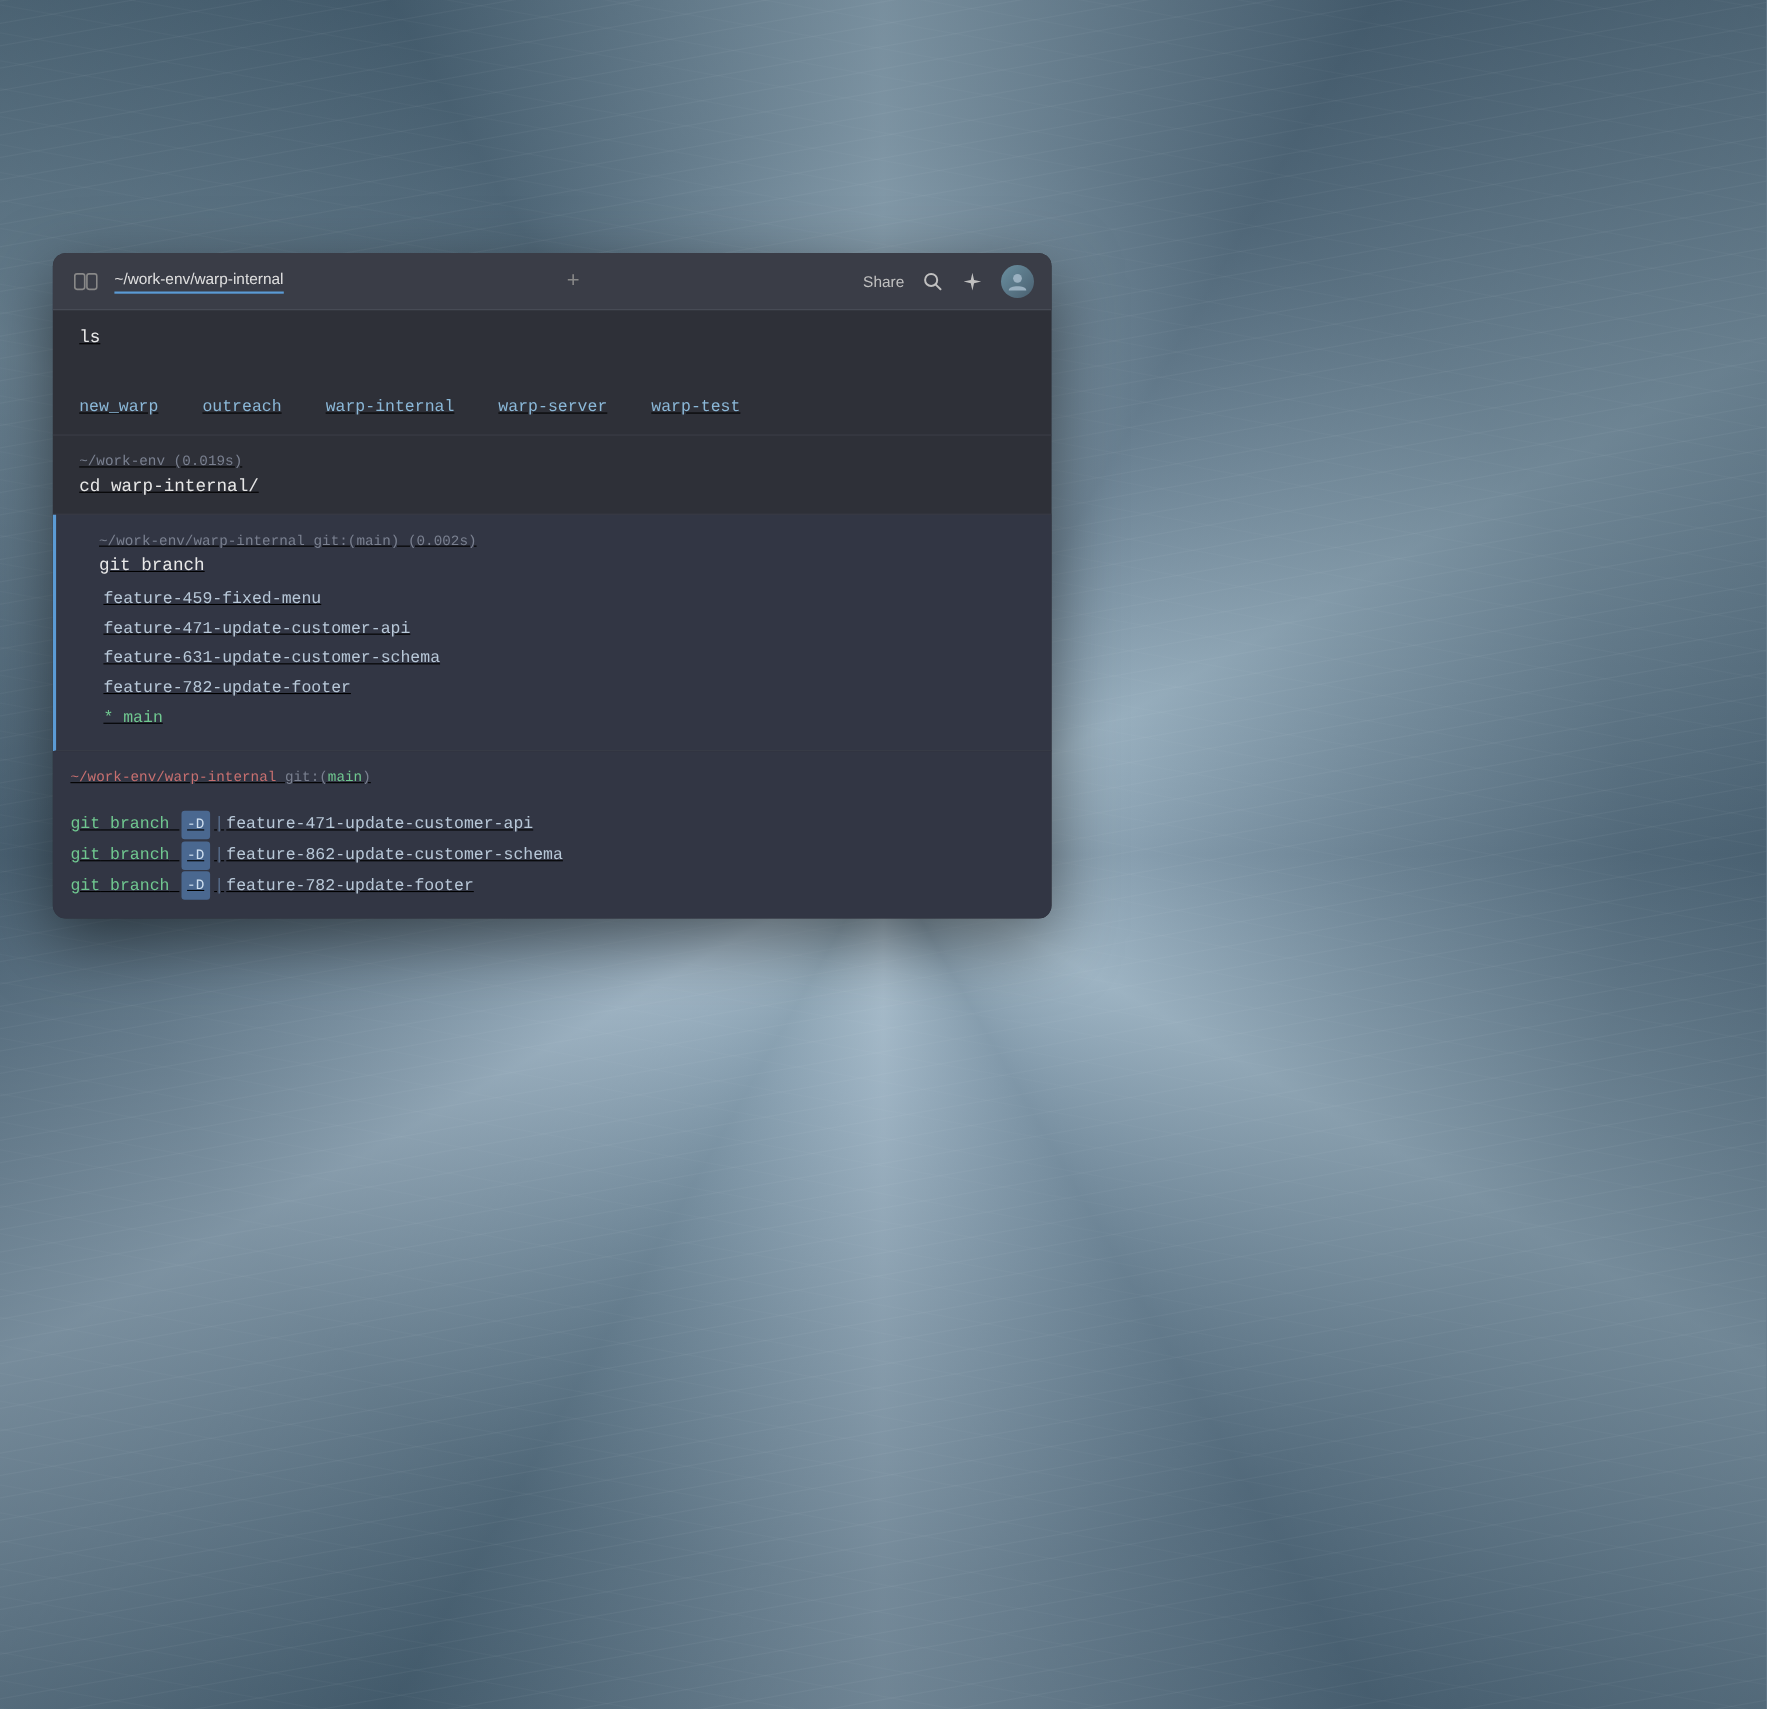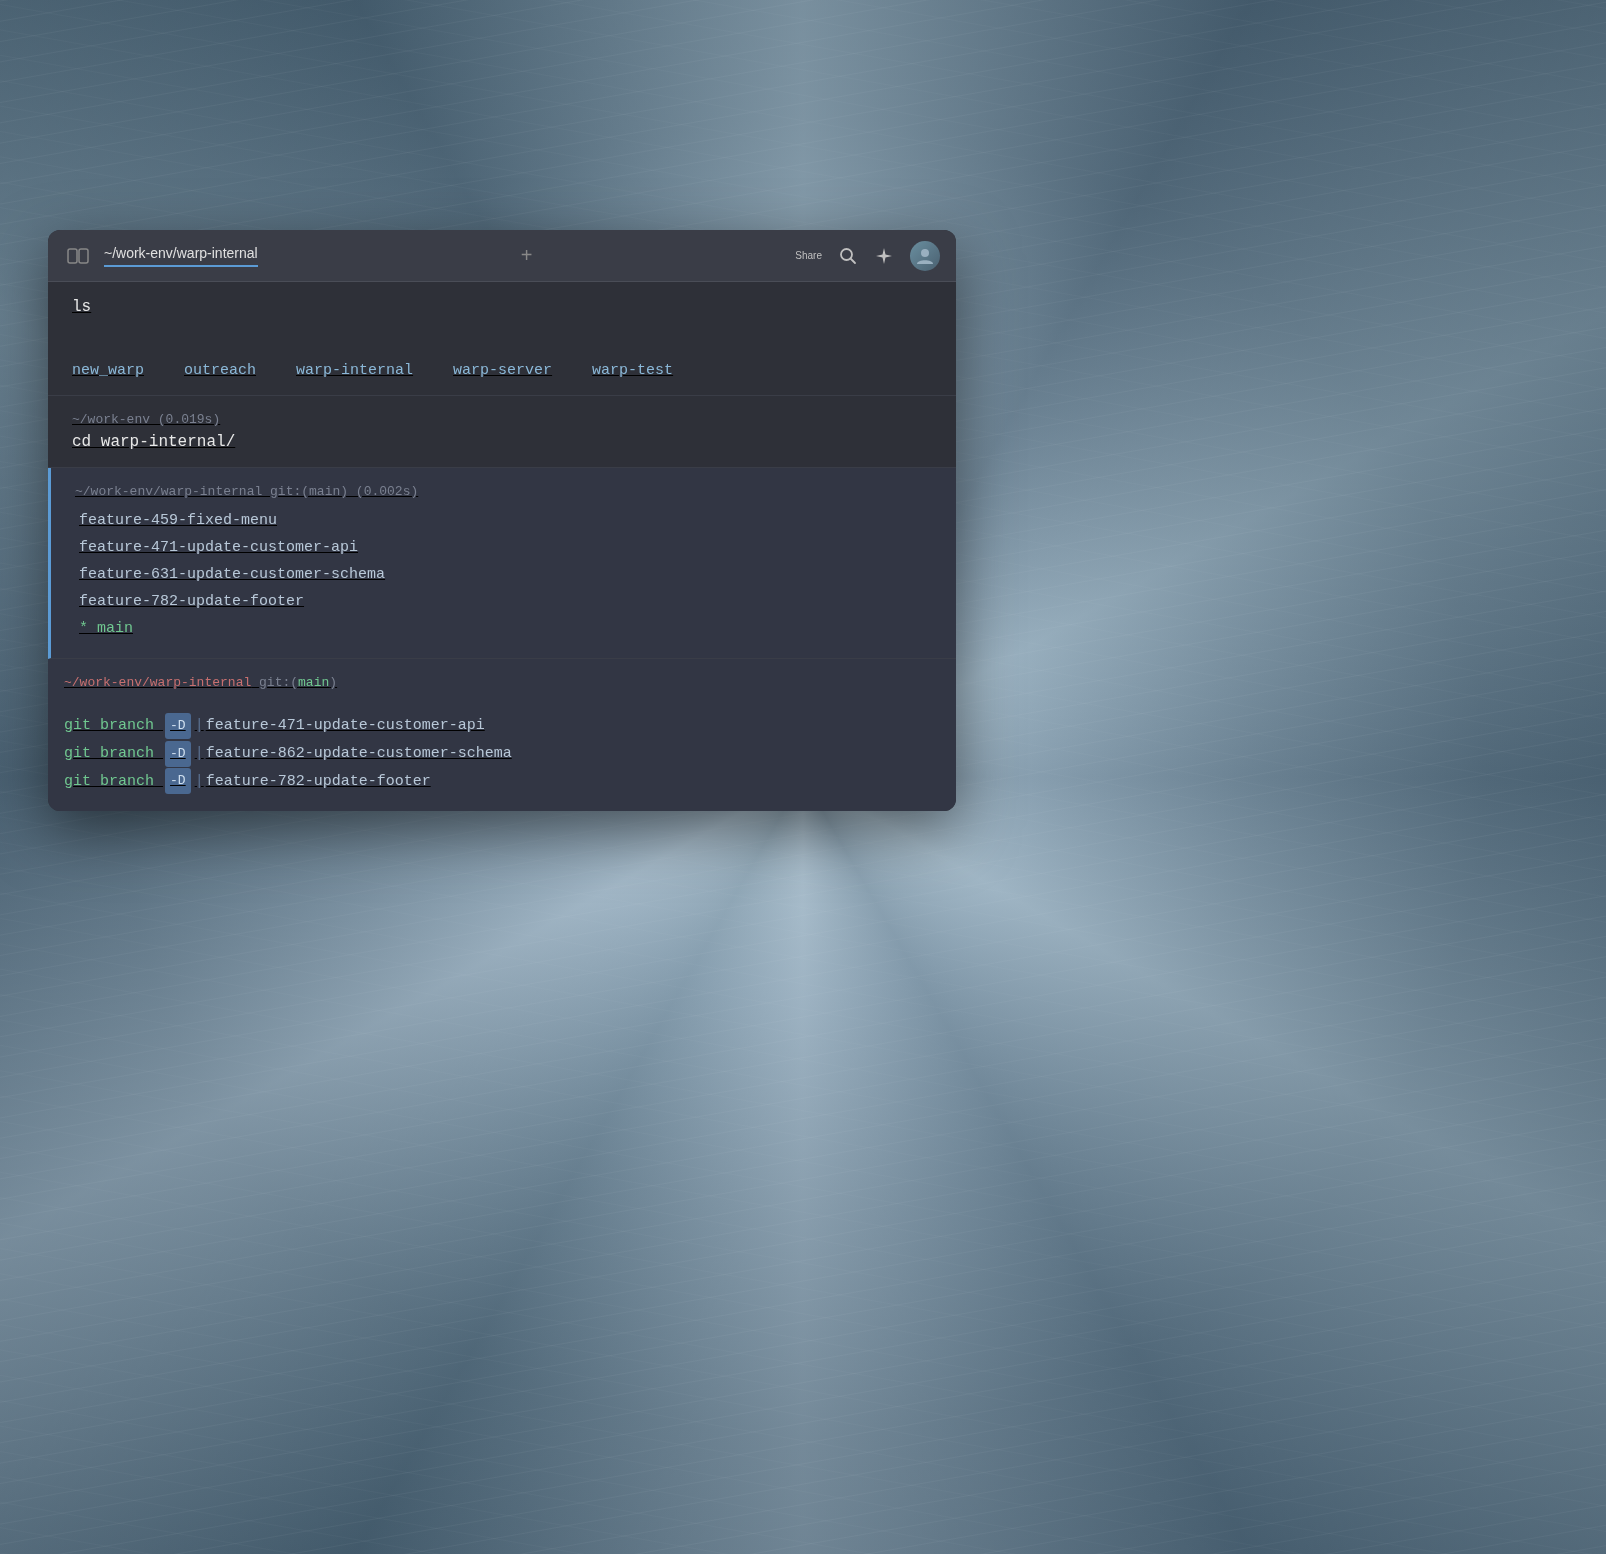--- a/index.html
+++ b/index.html
@@ -117,21 +117,21 @@
 
     .title-actions {
       display: flex;
       align-items: center;
       gap: 16px;
       margin-left: auto;
     }
 
     .action-btn {
       color: #c0c0c0;
-      font-size: 10px;
+      font-size: 14px;
       cursor: pointer;
       display: flex;
       align-items: center;
     }
 
     .action-icon {
       color: #c0c0c0;
       font-size: 18px;
       cursor: pointer;
       display: flex;
@@ -160,21 +160,21 @@
 
     .block {
       padding: 16px 24px;
       border-bottom: 1px solid #3a3d47;
       text-decoration: underline;
     }
 
     .block-active {
       background: #323644;
       border-left: 3px solid #5b9bd5;
-      padding-left: 24px;
+      padding-left: 39px;
     }
 
     .block-last {
       background: #323644;
       border-bottom: none;
       padding-left: 16px;
     }
 
     .prompt-line {
       color: #7a8090;
@@ -319,20 +319,21 @@
       </div>
     </div>
 
     <div class="block">
       <div class="prompt-line">~/work-env (0.019s)</div>
       <div class="command-line">cd warp-internal/</div>
     </div>
 
     <div class="block block-active">
       <div class="prompt-line">~/work-env/warp-internal git:(main) (0.002s)</div>
+      <div class="command-line">git branch</div>
       <div class="branch-list">
         <div class="branch-item">  feature-459-fixed-menu</div>
         <div class="branch-item">  feature-471-update-customer-api</div>
         <div class="branch-item">  feature-631-update-customer-schema</div>
         <div class="branch-item">  feature-782-update-footer</div>
         <div class="branch-item branch-active">* main</div>
       </div>
     </div>
 
     <div class="block block-last">

